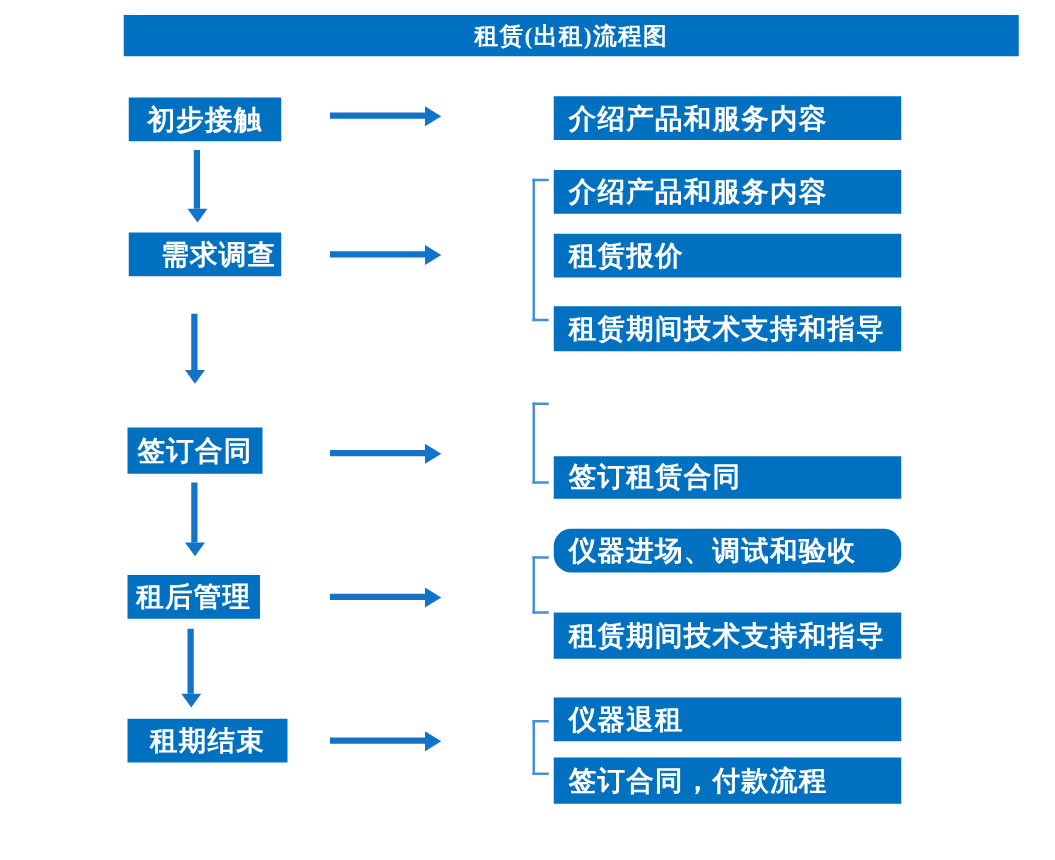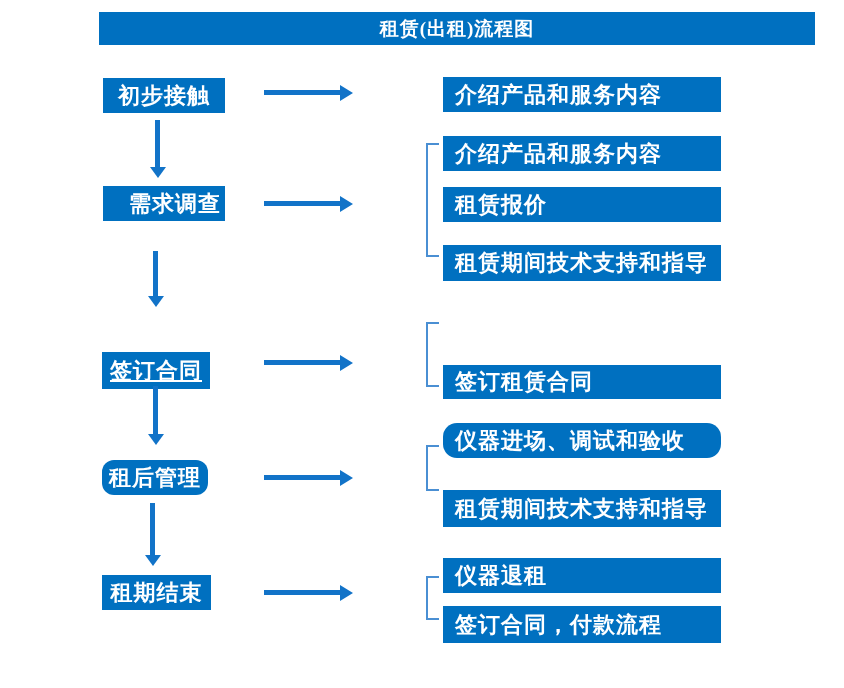--- a/index.html
+++ b/index.html
@@ -81,23 +81,23 @@
 </style>
 </head>
 <body>
 
 <div class="canvas" style="--box: #0070c0; --arrow: #1273c8; --bracket: #4a8fd3; --text: #ffffff; --bg: #ffffff;">
 
   <div class="title-bar">租赁(出租)流程图</div>
 
   <div class="box step" style="left:103px; top:78px;  width:122px; height:35px;">初步接触</div>
   <div class="box step" style="left:103px; top:186px; width:122px; height:35px;padding-left:22px;">需求调查</div>
-  <div class="box step" style="left:102px; top:352px; width:108px; height:37px;text-decoration:underline;">签订合同</div>
-  <div class="box step" style="left:102px; top:460px; width:106px; height:35px;border-radius:12px;">租后管理</div>
-  <div class="box step" style="left:102px; top:575px; width:109px; height:35px;">租期结束</div>
+  <div class="box step" style="left:102px; top:342px; width:108px; height:37px;">签订合同</div>
+  <div class="box step" style="left:102px; top:460px; width:106px; height:35px;">租后管理</div>
+  <div class="box step" style="left:102px; top:575px; width:128px; height:35px;">租期结束</div>
 
   <div class="arrow-down" style="left:155px; top:120px; height:47px;"></div>
   <div class="arrow-down" style="left:153px; top:251px; height:45px;"></div>
   <div class="arrow-down" style="left:153px; top:386px; height:48px;"></div>
   <div class="arrow-down" style="left:150px; top:503px; height:52px;"></div>
 
   <div class="arrow-right" style="left:264px; top:90px;  width:76px;"></div>
   <div class="arrow-right" style="left:264px; top:201px; width:76px;"></div>
   <div class="arrow-right" style="left:264px; top:360px; width:76px;"></div>
   <div class="arrow-right" style="left:264px; top:475px; width:76px;"></div>

